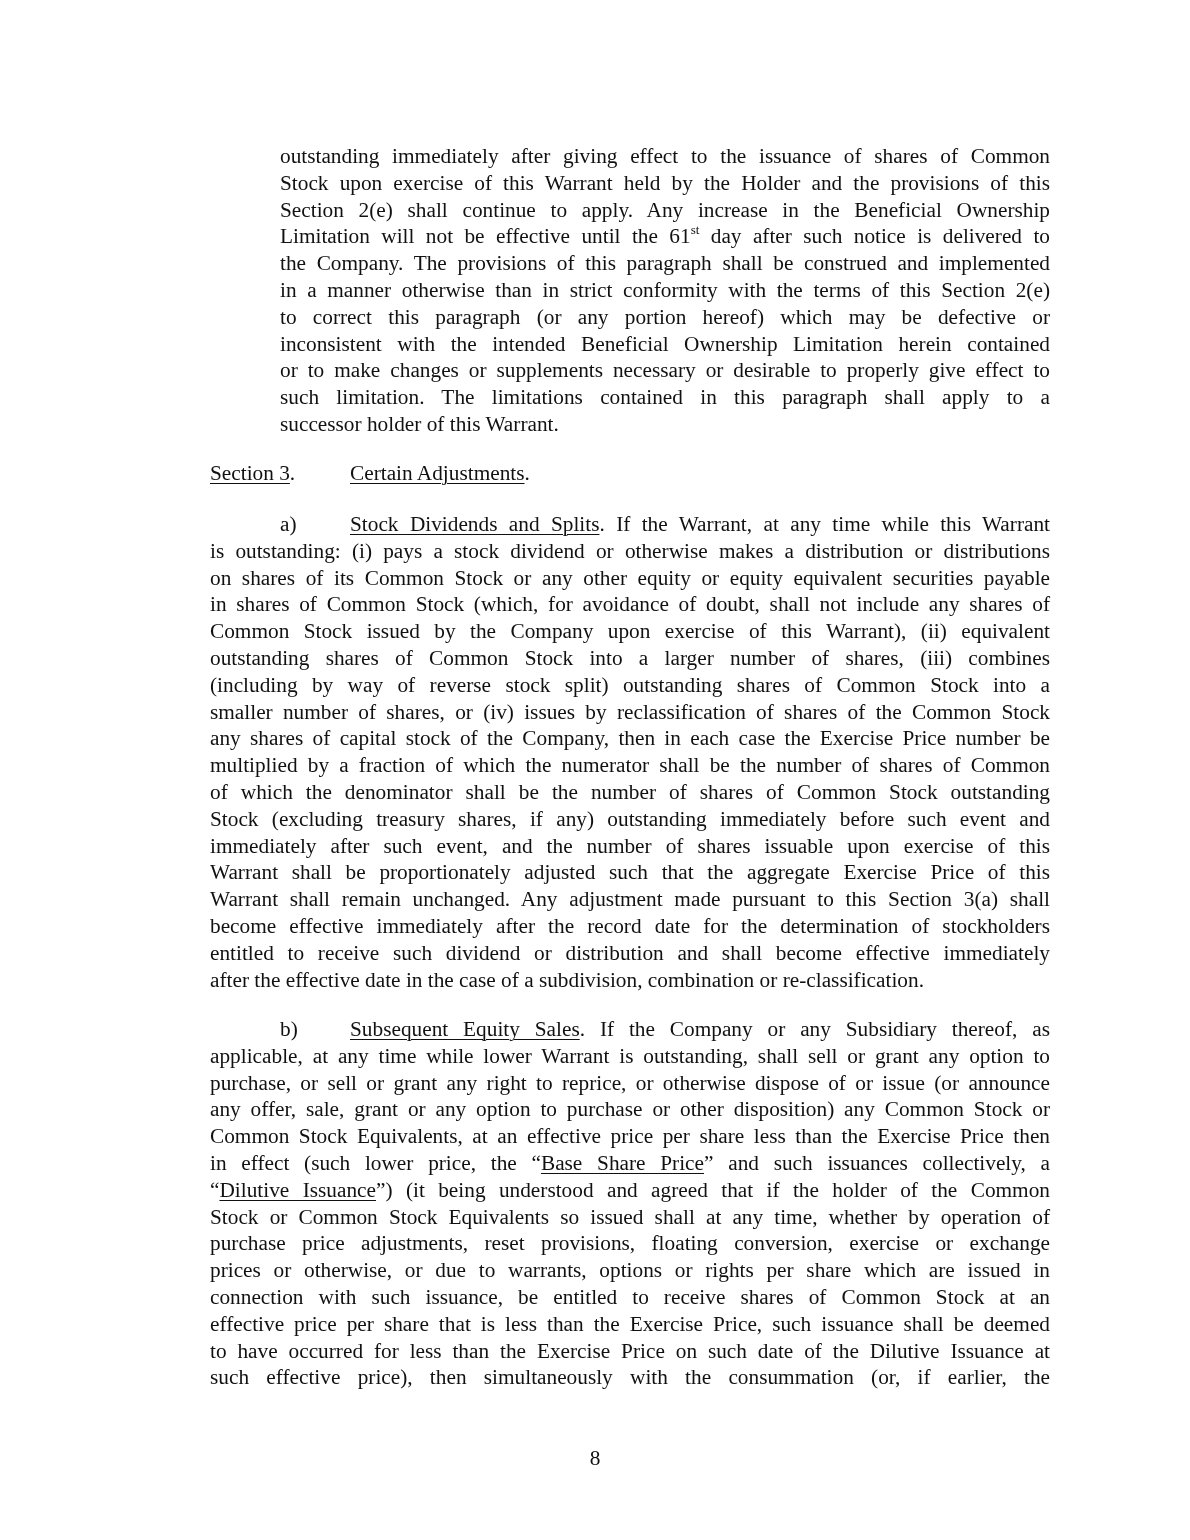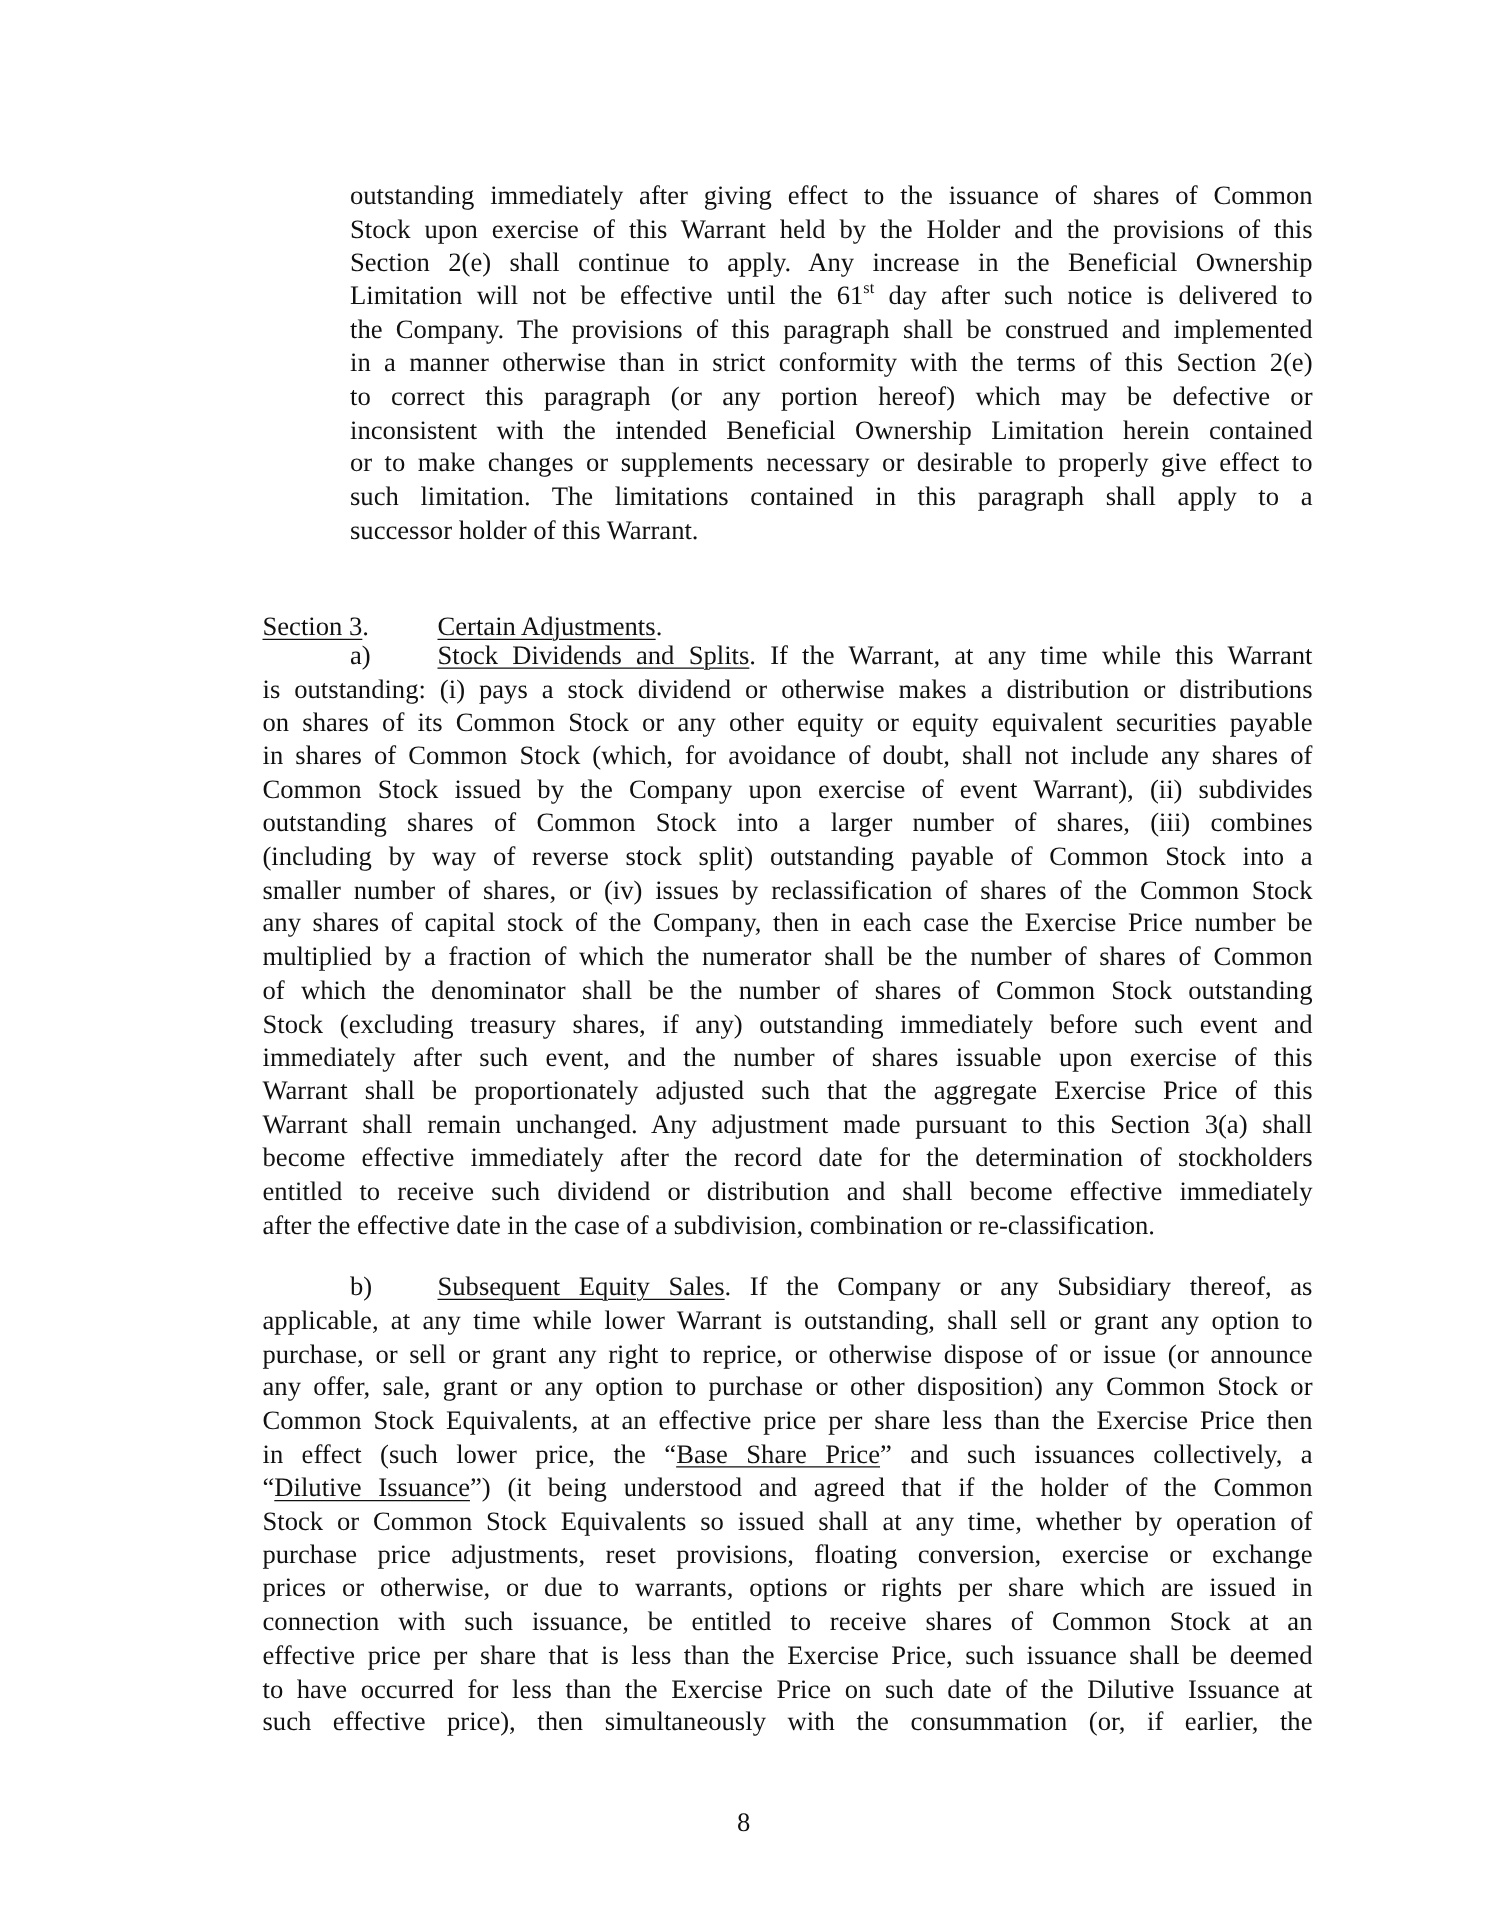--- a/index.html
+++ b/index.html
@@ -9,21 +9,21 @@
   .block { position: absolute; }
   .line { height: 26.8px; line-height: 26.8px; font-size: 21.3px; white-space: nowrap;
           text-align: justify; text-align-last: justify; }
   .line.last { text-align-last: left; }
   .cont { left: 280px; top: 143px; width: 770px; }
   .sec3 { left: 210px; top: 460px; width: 840px; }
   .para { left: 210px; width: 840px; }
   .para-a { top: 511px; }
   .para-b { top: 1016px; }
   .u { text-decoration: underline; text-underline-offset: 3px; text-decoration-thickness: 1px; }
-  .sec-num { display: inline-block; width: 140px; margin-top: 28px; }
+  .sec-num { display: inline-block; width: 140px; }
   .item-label { display: inline-block; width: 70px; padding-left: 70px; }
   sup { font-size: 13px; line-height: 0; vertical-align: 9px; }
   .pagenum { position: absolute; top: 1446px; left: 0; width: 1190px; text-align: center;
              font-size: 21.3px; }
 </style>
 </head>
 <body>
 
 <div class="page">
 
@@ -43,23 +43,23 @@
 
   <div class="block sec3">
     <div class="line last"><span class="sec-num"><span class="u">Section 3</span><span>.</span></span><span class="u">Certain Adjustments</span><span>.</span></div>
   </div>
 
   <div class="block para para-a">
     <div class="line" style="text-align-last: justify;"><span class="item-label">a)</span><span class="u">Stock Dividends and Splits</span><span>. If the Warrant, at any time while this Warrant</span></div>
     <div class="line">is outstanding: (i) pays a stock dividend or otherwise makes a distribution or distributions</div>
     <div class="line">on shares of its Common Stock or any other equity or equity equivalent securities payable</div>
     <div class="line">in shares of Common Stock (which, for avoidance of doubt, shall not include any shares of</div>
-    <div class="line">Common Stock issued by the Company upon exercise of event Warrant), (ii) subdivides</div>
+    <div class="line">Common Stock issued by the Company upon exercise of this Warrant), (ii) equivalent</div>
     <div class="line">outstanding shares of Common Stock into a larger number of shares, (iii) combines</div>
-    <div class="line">(including by way of reverse stock split) outstanding payable of Common Stock into a</div>
+    <div class="line">(including by way of reverse stock split) outstanding shares of Common Stock into a</div>
     <div class="line">smaller number of shares, or (iv) issues by reclassification of shares of the Common Stock</div>
     <div class="line">any shares of capital stock of the Company, then in each case the Exercise Price number be</div>
     <div class="line">multiplied by a fraction of which the numerator shall be the number of shares of Common</div>
     <div class="line">of which the denominator shall be the number of shares of Common Stock outstanding</div>
     <div class="line">Stock (excluding treasury shares, if any) outstanding immediately before such event and</div>
     <div class="line">immediately after such event, and the number of shares issuable upon exercise of this</div>
     <div class="line">Warrant shall be proportionately adjusted such that the aggregate Exercise Price of this</div>
     <div class="line">Warrant shall remain unchanged.  Any adjustment made pursuant to this Section 3(a) shall</div>
     <div class="line">become effective immediately after the record date for the determination of stockholders</div>
     <div class="line">entitled to receive such dividend or distribution and shall become effective immediately</div>

